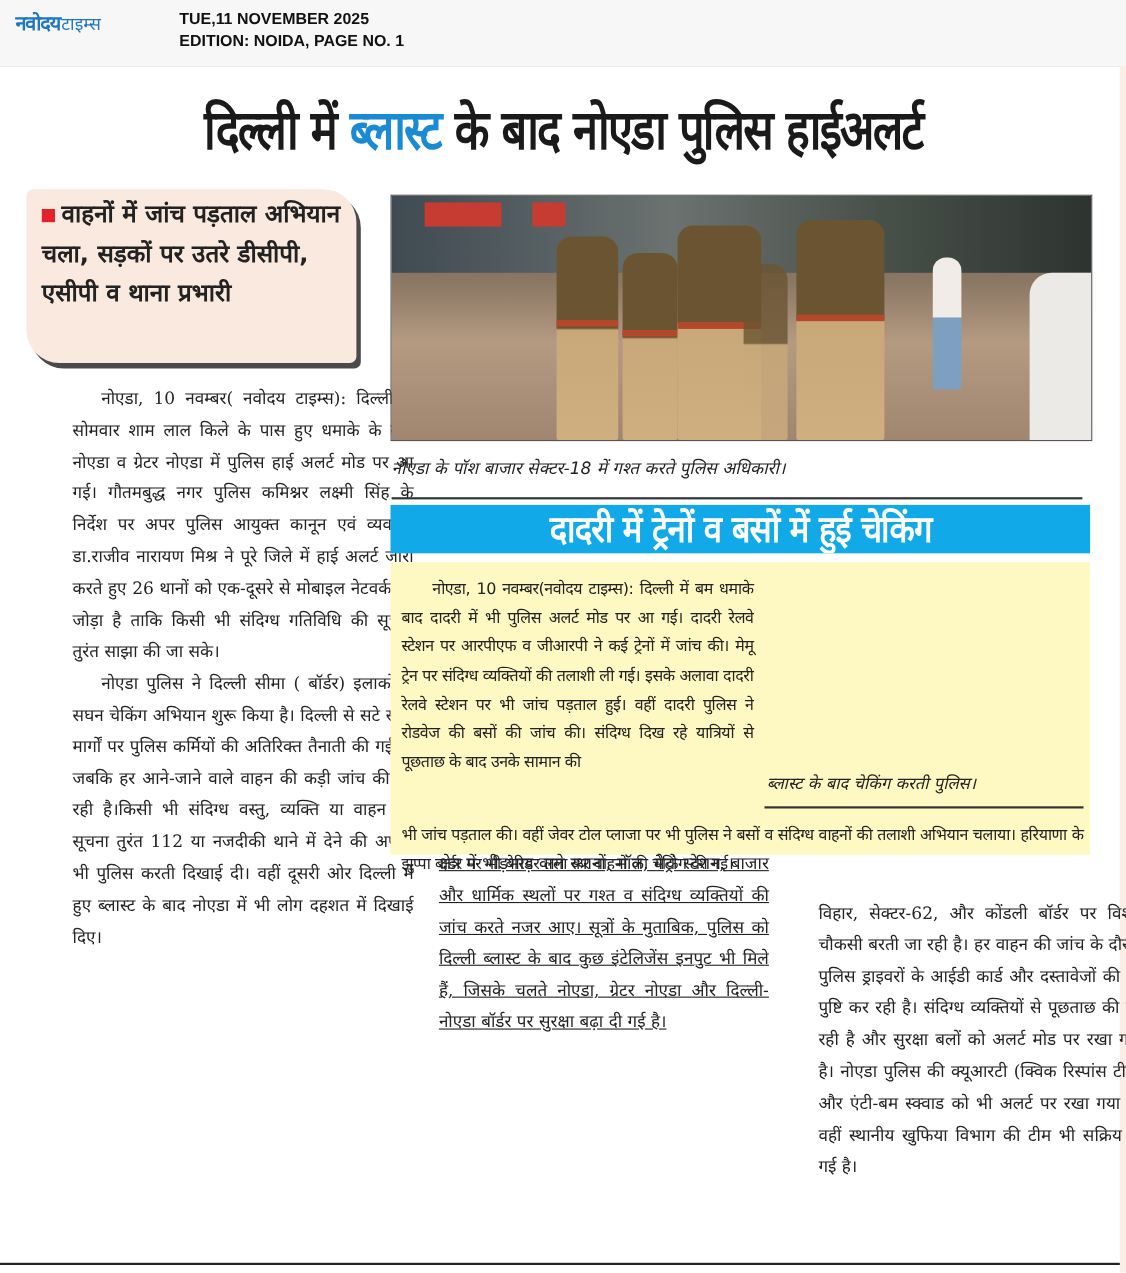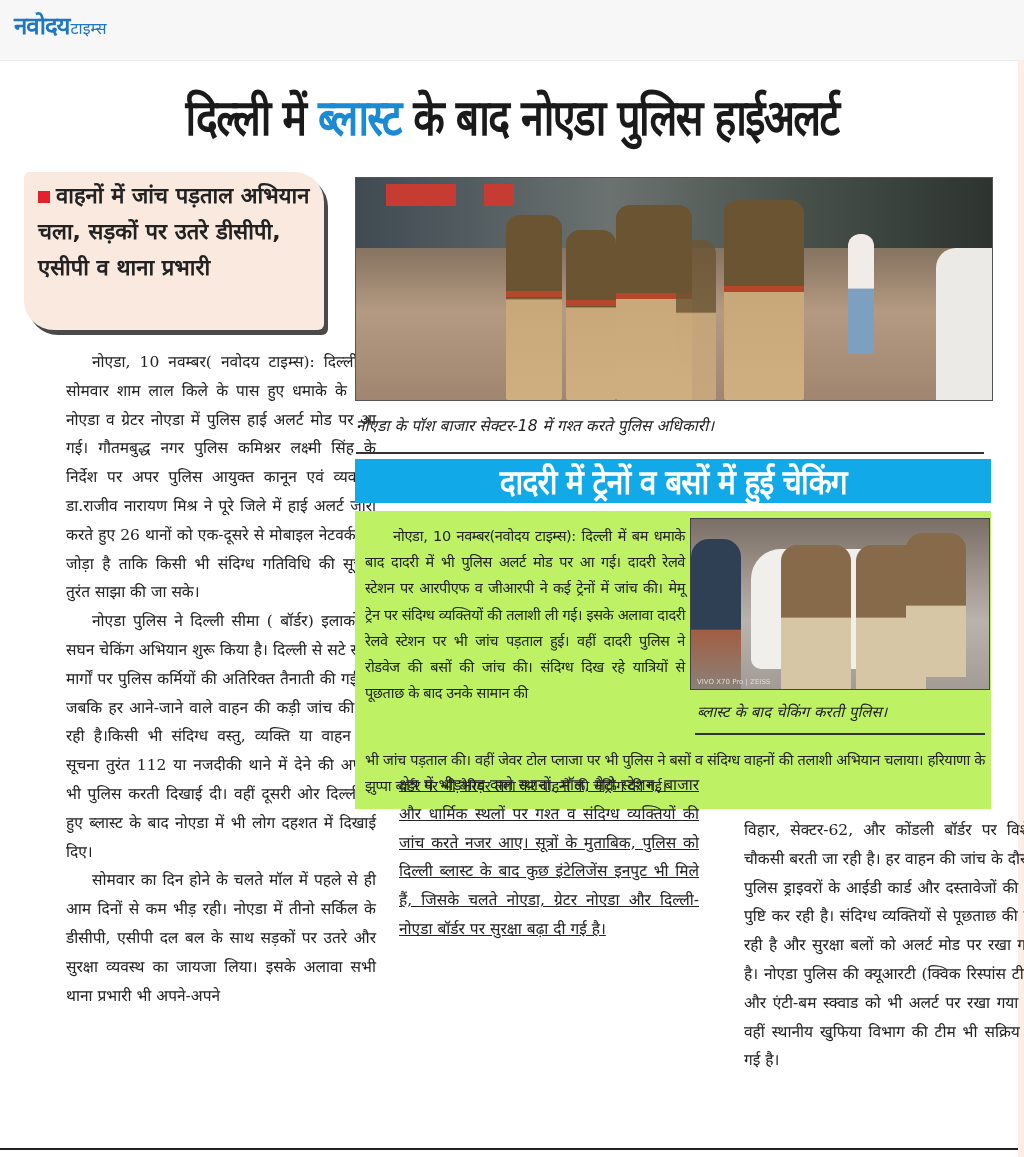--- a/index.html
+++ b/index.html
@@ -7,21 +7,21 @@
     width:1024px; height:1157px; overflow:hidden; position:relative;
     background:#ffffff;
     font-family:"DejaVu Sans", sans-serif;
     color:#1a1a1a;
   }
   .topbar {
     position:absolute; left:0; top:0; width:1024px; height:60px;
     background:#f7f7f7; border-bottom:1px solid #ececec;
   }
   .logo { position:absolute; left:14px; top:8px; color:#1f77c4; white-space:nowrap; }
-  .logo .main { font-size:24px; font-weight:bold; letter-spacing:-1px; }
+  .logo .main { font-size:18px; font-weight:bold; letter-spacing:-1px; }
   .logo .sub { font-size:16px; margin-left:1px; }
   .dateline { position:absolute; left:163px; top:8px; font-family:"Liberation Sans", sans-serif; font-weight:bold; font-size:14.5px; line-height:20px; color:#111; }
   .right-strip { position:absolute; right:0; top:60px; width:6px; height:1097px; background:#fbeee6; }
 
   .headline {
     position:absolute; left:0; top:88px; width:1024px; text-align:center;
     font-family:"DejaVu Sans", sans-serif; font-weight:bold; font-size:50px; line-height:60px;
     letter-spacing:-2px; transform:scaleX(0.82); transform-origin:center;
     white-space:nowrap;
   }
@@ -61,22 +61,22 @@
   .caption1 { position:absolute; left:356px; top:414px; font-family:"DejaVu Sans", sans-serif; font-style:italic; font-size:15.5px; color:#222; }
   .rule1 { position:absolute; left:356px; top:452px; width:628px; height:2px; background:#333; }
 
   .banner {
     position:absolute; left:355px; top:459px; width:636px; height:44px;
     background:#12a9e8; color:#fff; text-align:center; overflow:hidden;
   }
   .banner span { display:inline-block; font-weight:bold; font-size:34px; line-height:46px; letter-spacing:-1px; transform:scaleX(0.88); white-space:nowrap; }
 
   .dadri-box {
-    position:absolute; left:355px; top:511px; width:636px; height:298px;
-    background:#bef264;
+    position:absolute; left:355px; top:511px; width:636px; height:266px;
+    background:#fef9c3;
   }
   .dadri-text {
     position:absolute; left:10px; top:12px; width:320px;
     font-family:"DejaVu Sans", sans-serif; font-size:14.5px; line-height:26.2px;
     text-align:justify; color:#222; letter-spacing:-0.4px;
   }
   .dadri-text p { margin:0; text-indent:28px; }
   .dadri-tail {
     position:absolute; left:10px; top:236px; width:620px;
     font-family:"DejaVu Sans", sans-serif; font-size:14.5px; line-height:26.2px;
@@ -96,35 +96,38 @@
 
   .bottom-rule { position:absolute; left:0; top:1148px; width:1018px; height:2px; background:#222; }
 </style>
 </head>
 <body>
 
 <div class="topbar">
   <div class="logo">
     <span class="main">नवोदय</span><span class="sub">टाइम्स</span>
   </div>
+  <div class="dateline">
+    <div>TUE,11 NOVEMBER 2025</div>
+    <div>EDITION: NOIDA, PAGE NO. 1</div>
+  </div>
 </div>
 <div class="right-strip"></div>
 
 <div class="headline">
   <span>दिल्ली में </span><span class="accent">ब्लास्ट</span><span> के बाद नोएडा पुलिस हाईअलर्ट</span>
 </div>
 
 <div class="subhead-box">
   <span class="bullet"></span><span>वाहनों में जांच पड़ताल अभियान चला, सड़कों पर उतरे डीसीपी, एसीपी व थाना प्रभारी</span>
 </div>
 
 <div class="col col1">
   <p>नोएडा, 10 नवम्बर( नवोदय टाइम्स): दिल्ली में  सोमवार शाम लाल किले के पास हुए  धमाके के बाद नोएडा व ग्रेटर नोएडा में पुलिस हाई अलर्ट मोड पर आ गई। गौतमबुद्ध नगर पुलिस कमिश्नर लक्ष्मी सिंह के निर्देश पर  अपर पुलिस आयुक्त कानून एवं व्यवस्था डा.राजीव नारायण मिश्र ने पूरे जिले में हाई अलर्ट जारी करते हुए 26 थानों को एक-दूसरे से मोबाइल नेटवर्क पर जोड़ा है ताकि किसी भी संदिग्ध गतिविधि की सूचना तुरंत साझा की जा सके।</p>
   <p>नोएडा पुलिस ने दिल्ली सीमा ( बॉर्डर) इलाकों में सघन चेकिंग अभियान शुरू किया है। दिल्ली से सटे सभी मार्गों पर पुलिस कर्मियों की अतिरिक्त तैनाती की गई है, जबकि हर आने-जाने वाले वाहन की कड़ी जांच की जा रही है।किसी भी संदिग्ध वस्तु, व्यक्ति या वाहन की सूचना तुरंत 112 या नजदीकी थाने में देने की अपील भी पुलिस करती दिखाई दी। वहीं दूसरी ओर दिल्ली में हुए ब्लास्ट के बाद नोएडा में भी लोग दहशत में दिखाई दिए।</p>
-  <p>सोमवार का दिन होने के चलते मॉल में पहले से ही आम दिनों से कम भीड़ रही। नोएडा में तीनो सर्किल के डीसीपी, एसीपी दल बल के साथ सड़कों पर उतरे और सुरक्षा व्यवस्थ का जायजा लिया। इसके अलावा  सभी थाना प्रभारी भी अपने-अपने</p>
 </div>
 
 <div class="photo1">
   <div class="sky"></div>
   <div class="sign" style="left:30px;width:70px;"></div>
   <div class="sign" style="left:128px;width:30px;"></div>
   <div class="car"></div>
   <div class="woman"></div>
   <div class="officer" style="left:150px;width:56px;height:185px;">
       <div class="belt" style="top:76px"></div>
@@ -144,28 +147,20 @@
 <div class="rule1"></div>
 
 <div class="banner">
   <span>दादरी में ट्रेनों व बसों में हुई चेकिंग</span>
 </div>
 
 <div class="dadri-box">
   <div class="dadri-text">
     <p>नोएडा, 10 नवम्बर(नवोदय टाइम्स): दिल्ली में बम धमाके बाद दादरी में भी पुलिस अलर्ट मोड पर आ गई। दादरी रेलवे स्टेशन पर आरपीएफ व जीआरपी ने कई ट्रेनों में जांच की। मेमू ट्रेन पर संदिग्ध व्यक्तियों की तलाशी ली गई। इसके अलावा दादरी रेलवे स्टेशन पर भी जांच पड़ताल हुई। वहीं दादरी पुलिस ने रोडवेज की बसों की जांच की। संदिग्ध दिख रहे यात्रियों से पूछताछ के बाद उनके सामान की</p>
   </div>
-  <div class="photo2">
-    <div class="carbody"></div>
-    <div class="man"></div>
-    <div class="cop" style="left:90px;width:70px;height:144px;"></div>
-    <div class="cop" style="left:165px;width:70px;height:144px;"></div>
-    <div class="cop" style="left:215px;width:60px;height:144px;top:14px;"></div>
-    <div class="wm">VIVO X70 Pro | ZEISS</div>
-  </div>
   <div class="caption2">ब्लास्ट के बाद चेकिंग करती पुलिस।</div>
   <div class="rule2"></div>
   <div class="dadri-tail">भी जांच पड़ताल की। वहीं जेवर टोल प्लाजा पर भी पुलिस ने बसों व संदिग्ध वाहनों की तलाशी अभियान चलाया। हरियाणा के झुप्पा बार्डर पर भी बेरियर लगा कर वाहनों की चेकिंग की गई।</div>
 </div>
 
 <div class="col col2">
   <p class="noind">क्षेत्र में भीड़भाड़ वाले स्थानों, मॉल, मेट्रो स्टेशन, बाजार और धार्मिक स्थलों पर गश्त व संदिग्ध व्यक्तियों की जांच करते नजर आए। सूत्रों के मुताबिक, पुलिस को दिल्ली ब्लास्ट के बाद कुछ इंटेलिजेंस इनपुट भी मिले हैं, जिसके चलते नोएडा, ग्रेटर नोएडा और दिल्ली-नोएडा बॉर्डर पर सुरक्षा बढ़ा दी गई है।</p>
 </div>
 
 <div class="col col3">

